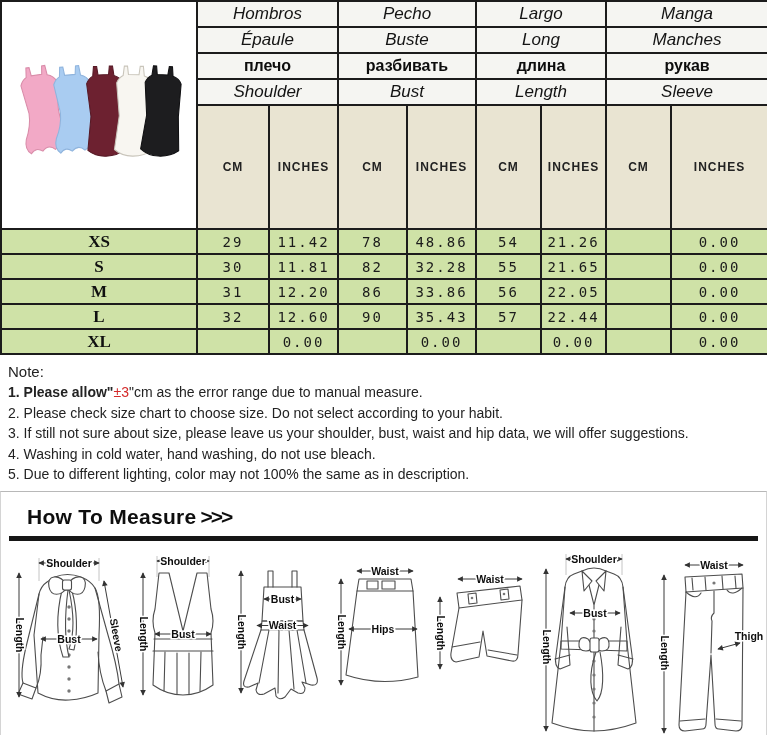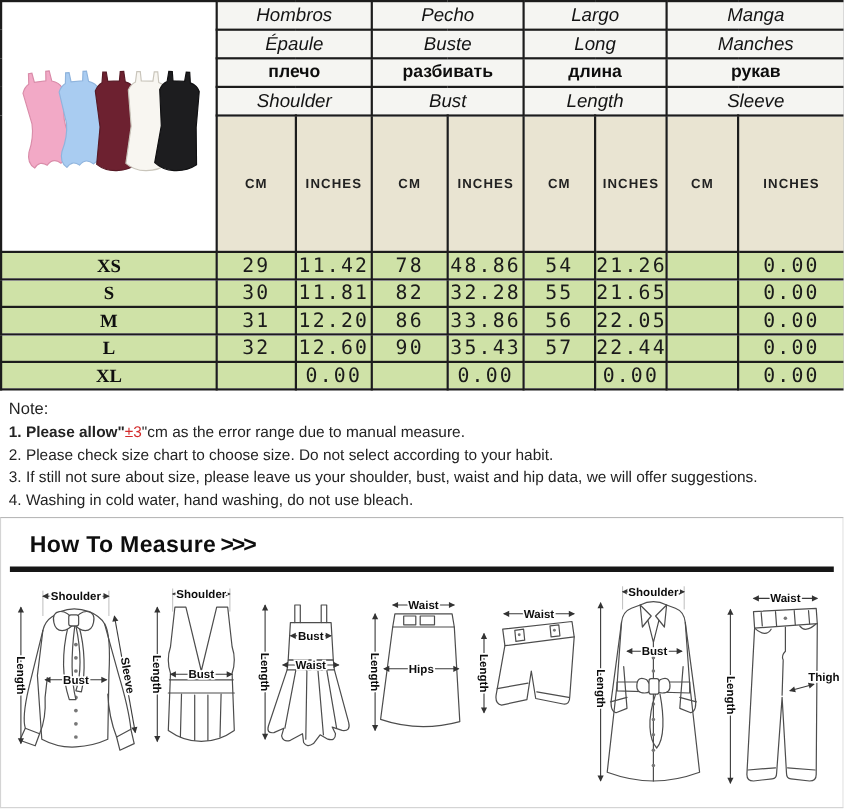--- a/index.html
+++ b/index.html
@@ -12,21 +12,21 @@
   
   table.size-table { border-collapse:collapse; table-layout:fixed; width:767px; }
   table.size-table td { border:2px solid #1c1c1c; padding:0; text-align:center; vertical-align:middle; overflow:hidden; }
   tr.hrow  { height:26px; }
   tr.urow  { height:124px; }
   tr.drow  { height:25px; }
   td.img-cell { background:#fff; }
   td.hdr  { background:#f5f5f2; font-size:17px; color:#141414;font-style:italic; }
   td.hdr-bold { background:#f5f5f2; font-size:16px; font-weight:bold; color:#0d0d0d; }
   td.unit { background:#e9e4d2; font-weight:bold; font-size:12px; letter-spacing:1px; color:#222; }
-  td.val  { background:#cfe2a7; font-family:"DejaVu Sans Mono", monospace; font-size:18px; letter-spacing:2px; color:#1b1b1b; }
+  td.val  { background:#cfe2a7; font-family:"DejaVu Sans Mono", monospace; font-size:14px; letter-spacing:2px; color:#1b1b1b; }
   td.size-cell { background:#cfe2a7; font-family:"Liberation Serif", serif; font-weight:bold; font-size:17px; color:#101010; }
 
   
   .notes { padding:7px 8px 0 8px; font-size:14px; line-height:20.5px; color:#232323; }
   .notes .note-title { font-weight:normal; font-size:15px; line-height:20px; }
   .notes .b { font-weight:bold; }
   .notes .red { color:#d42a2a; }
 
   
   .measure-box {
@@ -183,20 +183,21 @@
     </table>
 
   <div class="notes">
     <div class="note-title">Note:</div>
     <div class="note-line">
       <span class="b">1. Please allow"</span><span class="red">±3</span><span>"cm as the error range due to manual measure.</span>
     </div>
     <div class="note-line">2. Please check size chart to choose size. Do not select according to your habit.</div>
     <div class="note-line">3. If still not sure about size, please leave us your shoulder, bust, waist and hip data, we will offer suggestions.</div>
     <div class="note-line">4. Washing in cold water, hand washing, do not use bleach.</div>
+    <div class="note-line">5. Due to different lighting,  color may not 100% the same as in description.</div>
   </div>
 
   <div class="measure-box">
     <div class="measure-title">
       <span>How To Measure</span><span class="arrows">&gt;&gt;&gt;</span>
     </div>
     <div class="thick-line"></div>
 
     <div class="diagrams">
 

